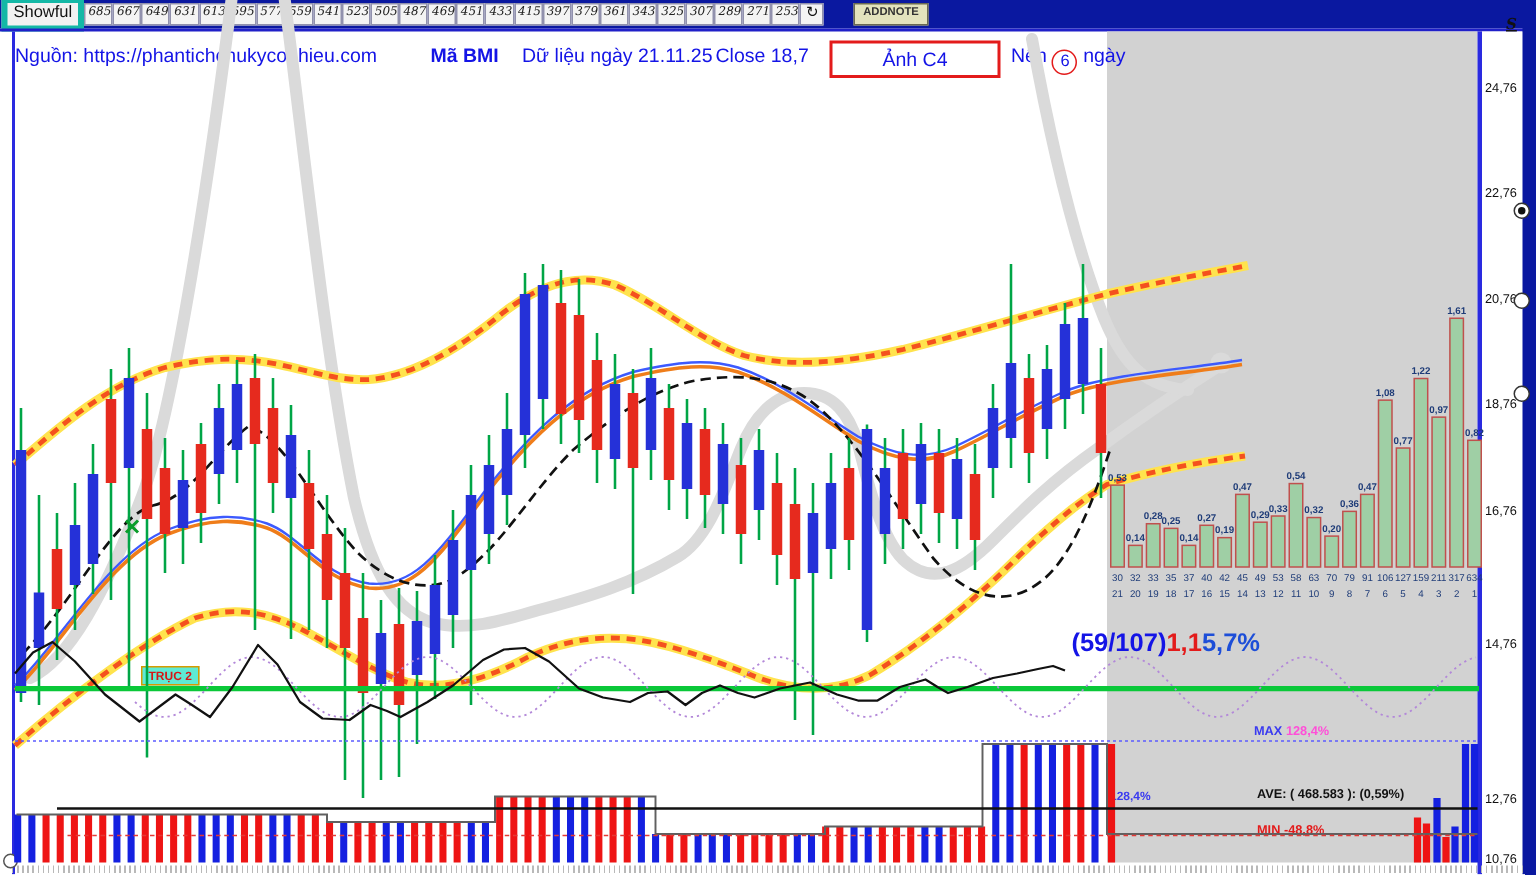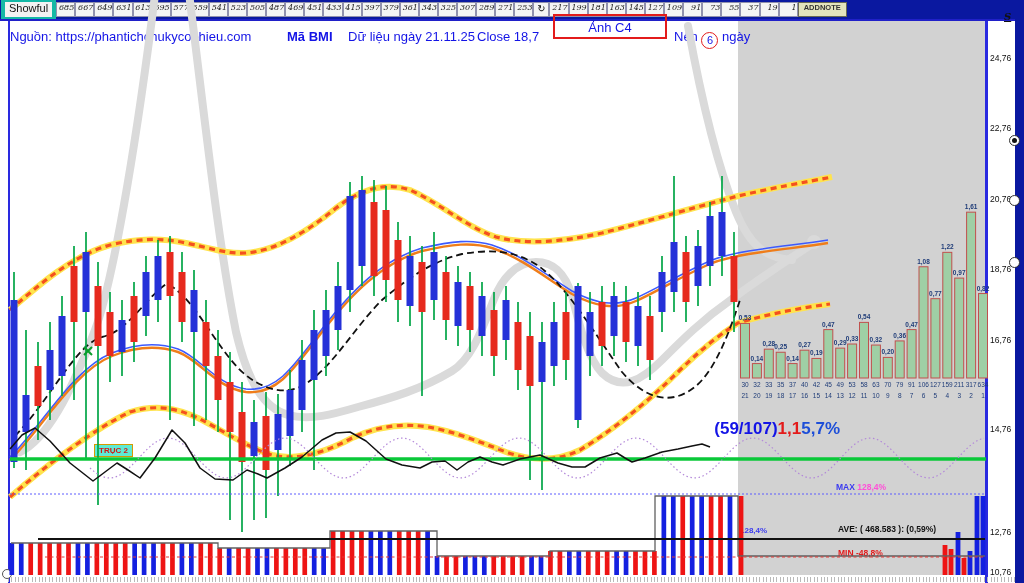--- a/index.html
+++ b/index.html
@@ -9,21 +9,21 @@
   .titlebar{position:absolute;left:0;top:0;width:1024px;height:19px;
             background:#0a18a0;display:flex;align-items:center;}
   .tb-app{height:15px;line-height:15px;background:#f2f2f2;border:4px solid #14b8a6;
           font:11px "Liberation Sans",sans-serif;color:#111;padding:0 4px;margin-left:1px;}
   .tb-num{flex:none;width:17.1px;height:13px;line-height:13px;background:#f4f4f4;
           border:1px solid #9191ad;font:italic 8px "DejaVu Serif",serif;color:#222;
           text-align:right;margin-left:0;}
   .tb-icon{flex:none;width:14px;height:13px;background:#f4f4f4;border:1px solid #9191ad;
            font:10px "DejaVu Sans",sans-serif;line-height:12px;text-align:center;color:#111;}
   .tb-addnote{height:13px;line-height:13px;background:#e3e3bd;border:1px solid #6a6a52;
-              font:bold 7.5px "Liberation Sans",sans-serif;color:#333;padding:0 5px;}
+              font:bold 7.5px "Liberation Sans",sans-serif;color:#333;padding:0 5px;margin-left:20px;}
   
   .topborder{position:absolute;left:0;top:19px;width:1024px;height:2px;background:#2020c8;}
   .leftborder{position:absolute;left:8px;top:21px;width:2px;height:562px;background:#2a2ae0;}
   .gray-panel{position:absolute;left:738px;top:21px;width:247px;height:554px;background:#d2d2d2;}
   .vline-right{position:absolute;left:985px;top:21px;width:3px;height:562px;background:#2a2ae0;}
   .axis-panel{position:absolute;left:988px;top:21px;width:27px;height:562px;background:#fff;}
   .axis-label{position:absolute;left:2px;font:8.5px "Liberation Sans",sans-serif;color:#111;}
   .blue-strip{position:absolute;left:1015px;top:0;width:9px;height:583px;background:#0a18a0;}
   .s-link{position:absolute;left:1004px;top:11px;font:bold italic 10px "DejaVu Serif",serif;
           color:#111;text-decoration:underline;z-index:9;}
@@ -31,21 +31,21 @@
          background:#fff;border:1px solid #333;z-index:9;}
   .radio.filled::after{content:"";position:absolute;left:2px;top:2px;width:5px;height:5px;
          border-radius:50%;background:#111;}
   .tickstrip{position:absolute;left:8px;top:577px;width:1008px;height:5px;
       background:repeating-linear-gradient(90deg,#b9b9b9 0 1px,transparent 1px 3.4px);}
   .corner-circle{position:absolute;left:2px;top:569px;width:8px;height:8px;border-radius:50%;
       background:#fff;border:1px solid #555;}
   
   .hdr{position:absolute;top:29px;font:13px "Liberation Sans",sans-serif;color:#1414e6;white-space:nowrap;}
   .hdr.b{font-weight:bold;}
-  .anh-box{position:absolute;left:553px;top:14px;width:110px;height:21px;border:2px solid #e31b1b;
+  .anh-box{position:absolute;left:553px;top:27px;width:110px;height:21px;border:2px solid #e31b1b;
            text-align:center;line-height:21px;}
   .circle6{display:inline-block;width:15px;height:15px;border:1.5px solid #e31b1b;border-radius:50%;
            text-align:center;line-height:15px;font-size:11px;vertical-align:-3px;}
   
   .truc2{position:absolute;left:94px;top:444px;background:#5eead4;border:1px solid #d59b00;
          font:bold 8px "Liberation Sans",sans-serif;color:#d61515;padding:1px 4px;}
   .stats{position:absolute;left:650px;top:419px;width:190px;text-align:right;
          font:bold 17px "Liberation Sans",sans-serif;white-space:nowrap;}
   .stats .b1{color:#1414e6}.stats .r1{color:#e31b1b}.stats .b2{color:#1d4ed8}
   .lbl-max{position:absolute;left:836px;top:482px;font:bold 8.5px "Liberation Sans",sans-serif;color:#3a3af0;}
@@ -94,35 +94,20 @@
         <div class="tb-num">379</div>
         <div class="tb-num">361</div>
         <div class="tb-num">343</div>
         <div class="tb-num">325</div>
         <div class="tb-num">307</div>
         <div class="tb-num">289</div>
         <div class="tb-num">271</div>
         <div class="tb-num">253</div>
       </div>
     <div class="tb-icon">↻</div>
-    <div id="tb-right" style="display:flex">
-        <div class="tb-num">217</div>
-        <div class="tb-num">199</div>
-        <div class="tb-num">181</div>
-        <div class="tb-num">163</div>
-        <div class="tb-num">145</div>
-        <div class="tb-num">127</div>
-        <div class="tb-num">109</div>
-        <div class="tb-num">91</div>
-        <div class="tb-num">73</div>
-        <div class="tb-num">55</div>
-        <div class="tb-num">37</div>
-        <div class="tb-num">19</div>
-        <div class="tb-num">1</div>
-      </div>
     <div class="tb-addnote">ADDNOTE</div>
   </div>
   <div class="topborder"></div>
 
   <div class="gray-panel"></div>
 
   <svg id="chart-svg" width="1024" height="583" viewBox="0 0 1024 583">
       <path d="M20,452 C46,440 70,396 95,330 C115,276 140,120 158,-30 L186,-30 C202,92 216,232 236,332 C248,383 264,408 288,415 C310,421 334,414 358,407 C392,398 422,389 452,371 C472,359 482,329 494,299 C502,279 516,262 536,262 C556,262 566,276 572,296 C578,319 586,356 602,373 C622,392 642,380 662,360 C682,340 702,320 732,299 C762,277 792,257 814,243" class="gray-thick"></path>
       <path d="M688,26 C700,92 716,162 736,212 C750,246 766,258 792,260" class="gray-thick"></path>
       <circle cx="814" cy="242" r="7" fill="#dadada"></circle>

